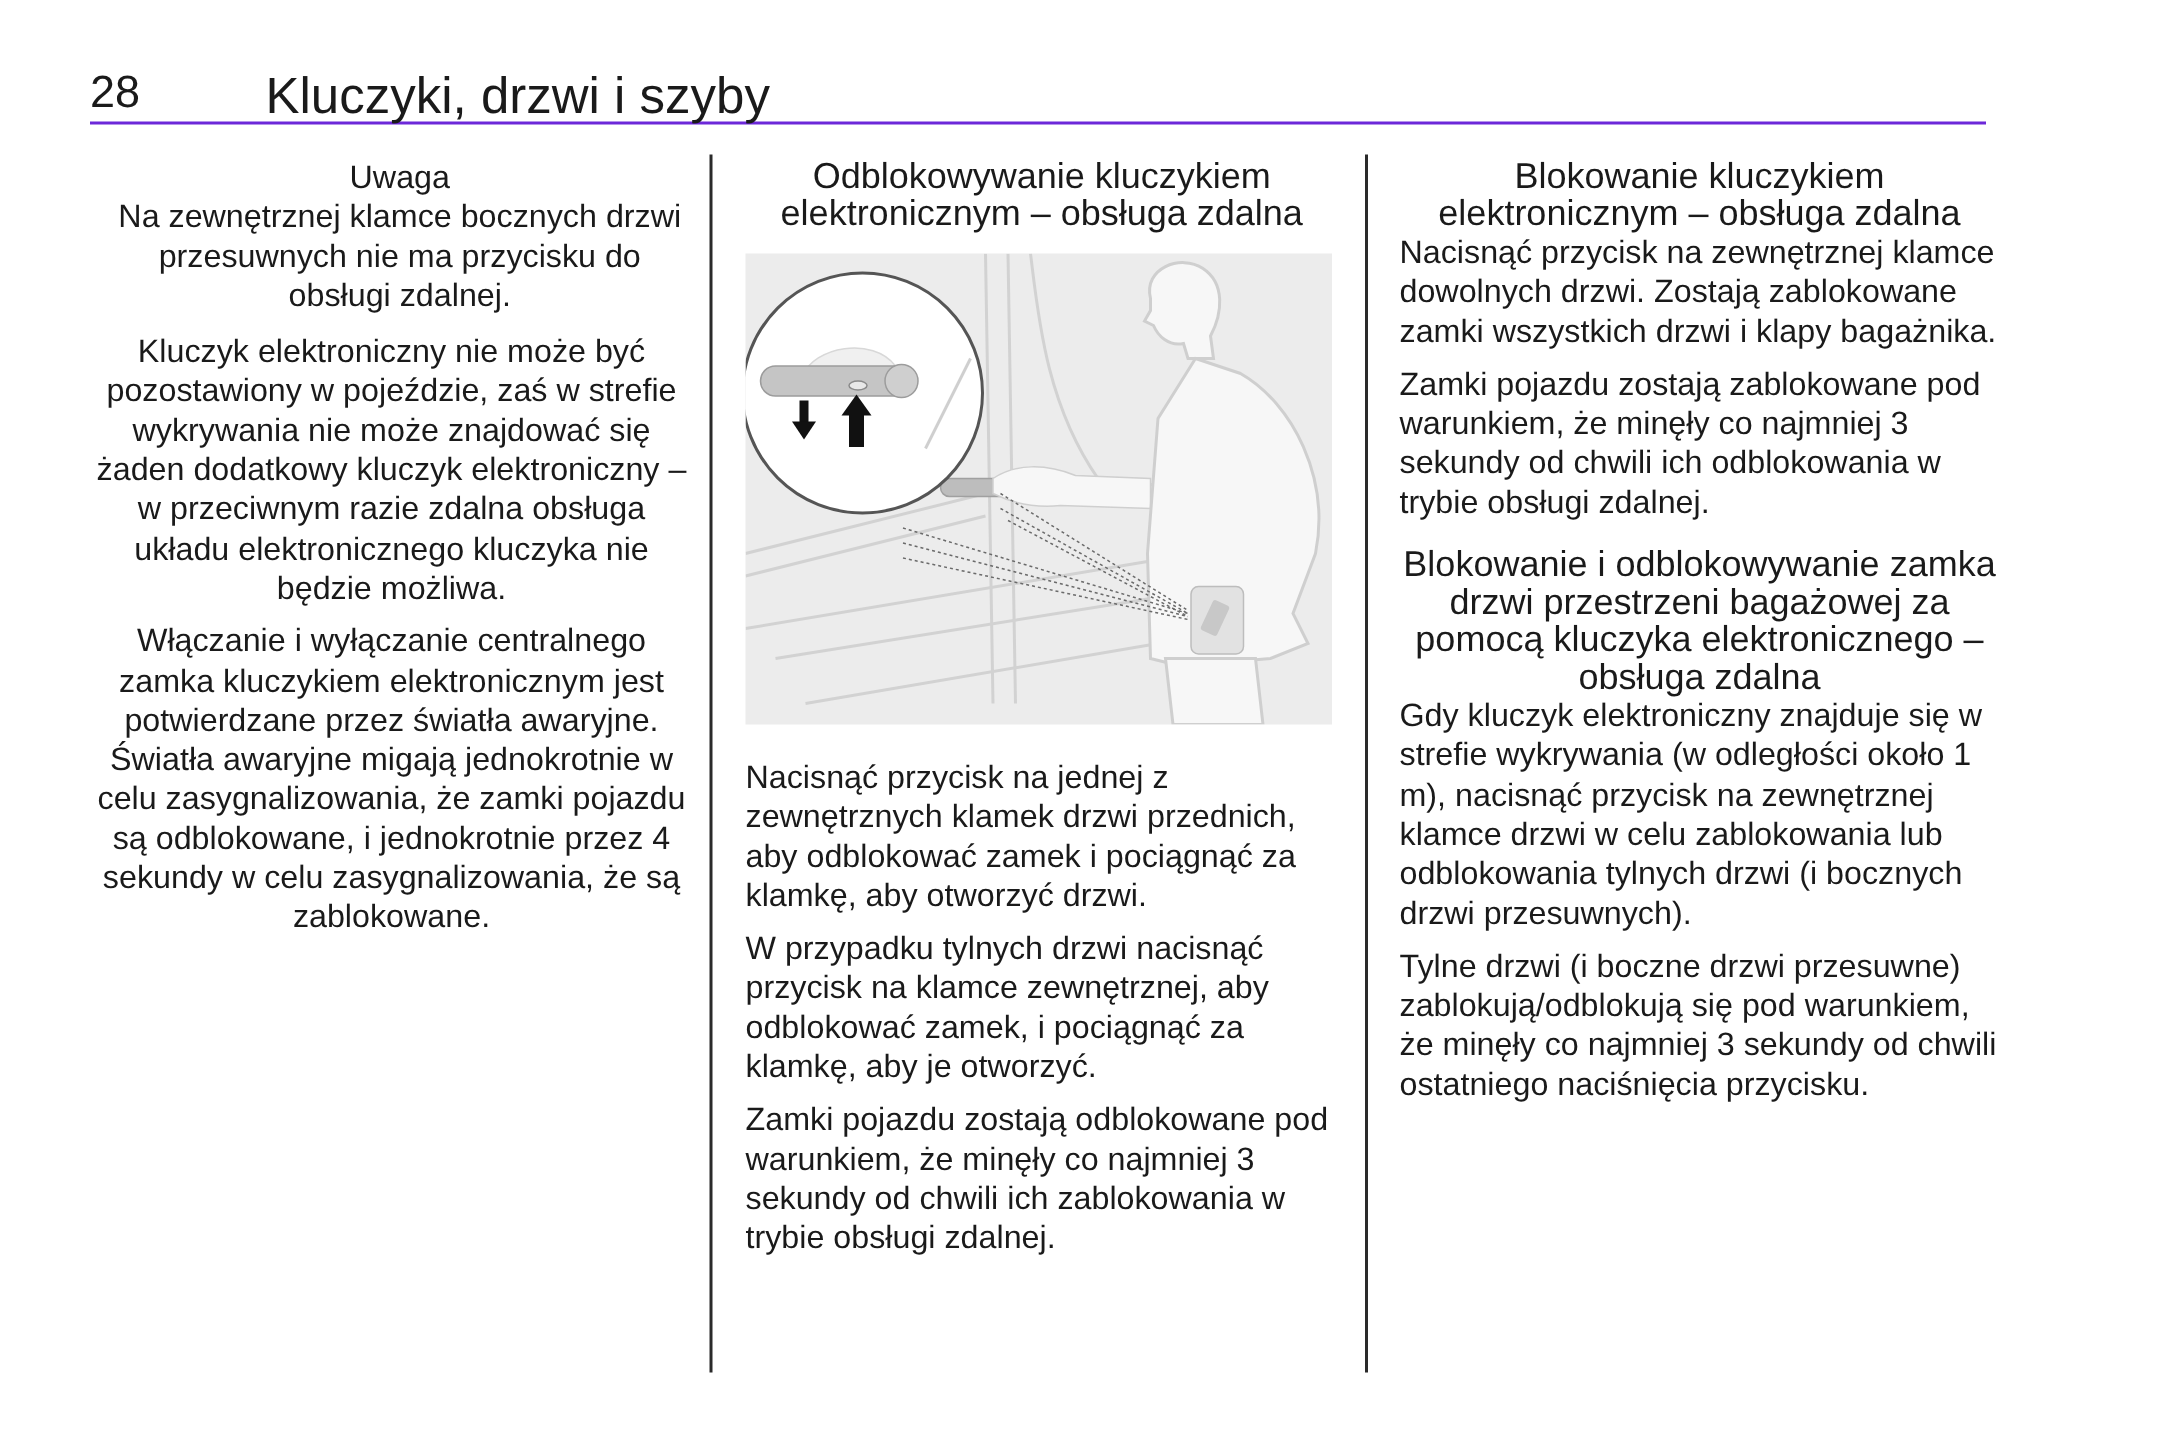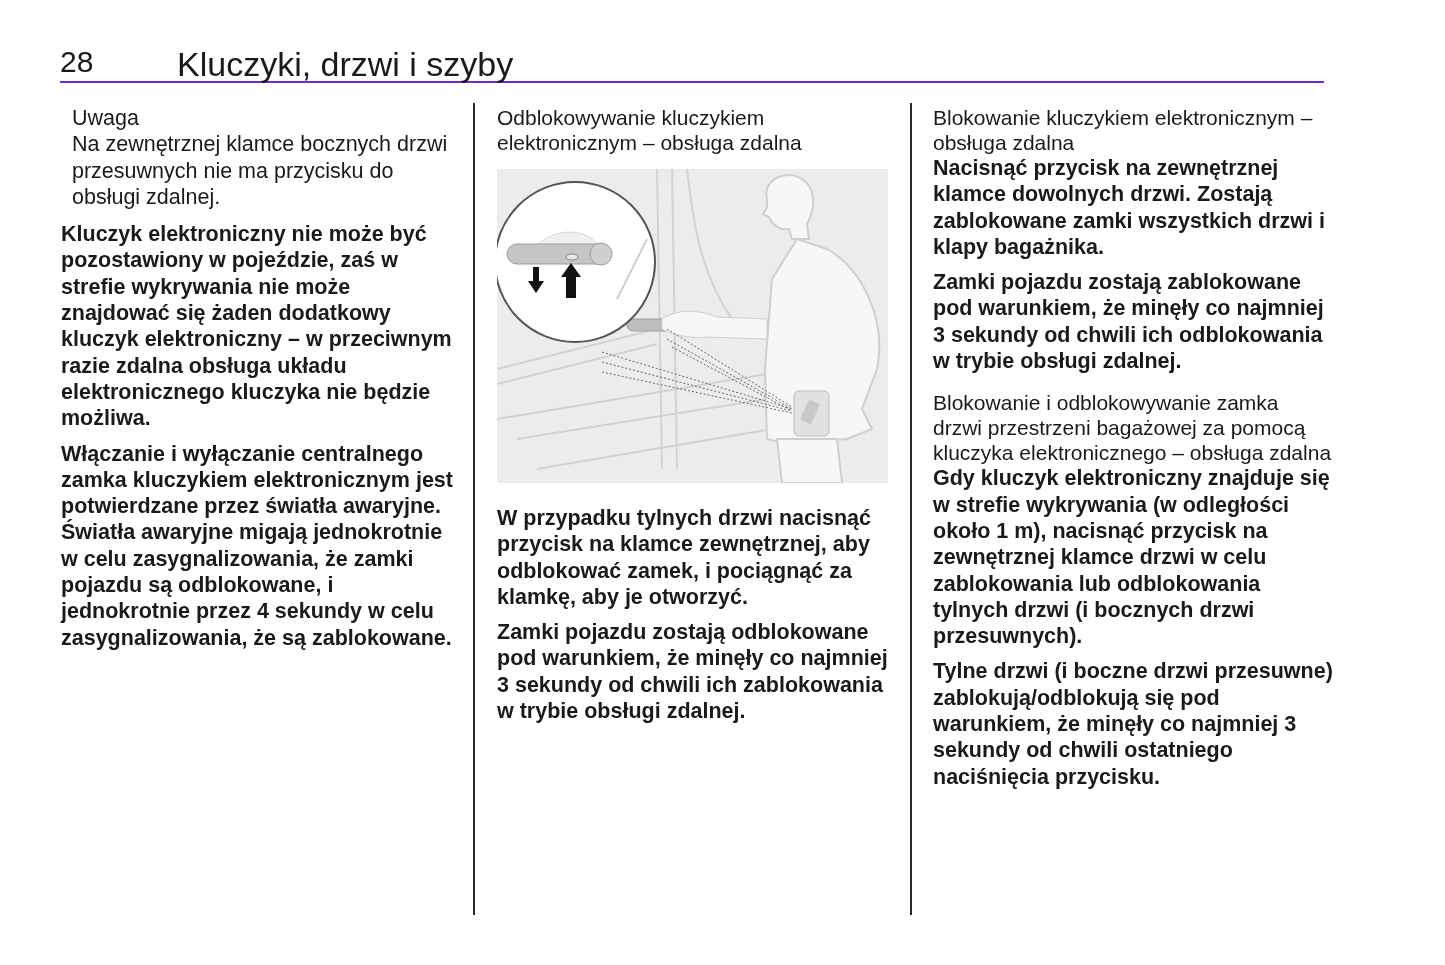--- a/index.html
+++ b/index.html
@@ -5,23 +5,23 @@
     html, body { margin: 0; padding: 0; background: #ffffff; }
     body {
       width: 1445px; height: 965px; position: relative; overflow: hidden;
       font-family: "Liberation Sans", sans-serif; color: #1a1a1a;
     }
     .header { position: absolute; left: 60px; top: 40px; width: 1264px; height: 41px; border-bottom: 2px solid #6d28d9; }
     .page-num { position: absolute; left: 0; top: 5px; font-size: 30px; }
     .chapter { position: absolute; left: 117px; top: 5px; font-size: 34px; }
     .divider { position: absolute; width: 1.5px; background: #2a2a2a; top: 103px; height: 812px; }
     .col { position: absolute; top: 105px; font-size: 21.5px; line-height: 26.3px; }
-    .col p { margin: 0 0 9px 0; font-weight: bold; }
-    .col h3 { margin: 0; font-size: 21px; font-weight: normal; line-height: 25px; }
-    .col1 { left: 61px; width: 400px; }
+    .col p { margin: 0 0 9px 0; }
+    .col h3 { margin: 0; font-size: 24px; font-weight: normal; line-height: 25px; text-align: center; }
+    .col1 { left: 61px; width: 400px; text-align: center; }
     .col2 { left: 497px; width: 395px; }
     .col3 { left: 933px; width: 400px; }
     .note { padding-left: 11px; margin-bottom: 11px; }
     .note-label { display: block; }
     .figure { width: 391px; height: 314px; background: #ececec; margin: 14px 0 22px 0; position: relative; overflow: hidden; }
     .figure svg { position: absolute; left: 0; top: 0; }
     .col3 h3 + p { margin-top: 0; }
     .sec-gap { margin-top: 16px !important; }
   </style>
 </head>
@@ -95,20 +95,21 @@
           <polygon points="31,112 47,112 39,124"></polygon>
         </g>
 
         <g fill="#111111">
           <polygon points="64,108 84,108 74,94"></polygon>
           <rect x="69" y="107" width="10" height="22"></rect>
         </g>
       </g>
     </svg>
   </div>
+  <p>Nacisnąć przycisk na jednej z zewnętrznych klamek drzwi przednich, aby odblokować zamek i pociągnąć za klamkę, aby otworzyć drzwi.</p>
   <p>W przypadku tylnych drzwi nacisnąć przycisk na klamce zewnętrznej, aby odblokować zamek, i pociągnąć za klamkę, aby je otworzyć.</p>
   <p>Zamki pojazdu zostają odblokowane pod warunkiem, że minęły co najmniej 3 sekundy od chwili ich zablokowania w trybie obsługi zdalnej.</p>
 </div>
 
 <div class="col col3">
   <h3>Blokowanie kluczykiem elektronicznym – obsługa zdalna</h3>
   <p>Nacisnąć przycisk na zewnętrznej klamce dowolnych drzwi. Zostają zablokowane zamki wszystkich drzwi i klapy bagażnika.</p>
   <p>Zamki pojazdu zostają zablokowane pod warunkiem, że minęły co najmniej 3 sekundy od chwili ich odblokowania w trybie obsługi zdalnej.</p>
   <h3 class="sec-gap">Blokowanie i odblokowywanie zamka drzwi przestrzeni bagażowej za pomocą kluczyka elektronicznego – obsługa zdalna</h3>
   <p>Gdy kluczyk elektroniczny znajduje się w strefie wykrywania (w odległości około 1 m), nacisnąć przycisk na zewnętrznej klamce drzwi w celu zablokowania lub odblokowania tylnych drzwi (i bocznych drzwi przesuwnych).</p>

